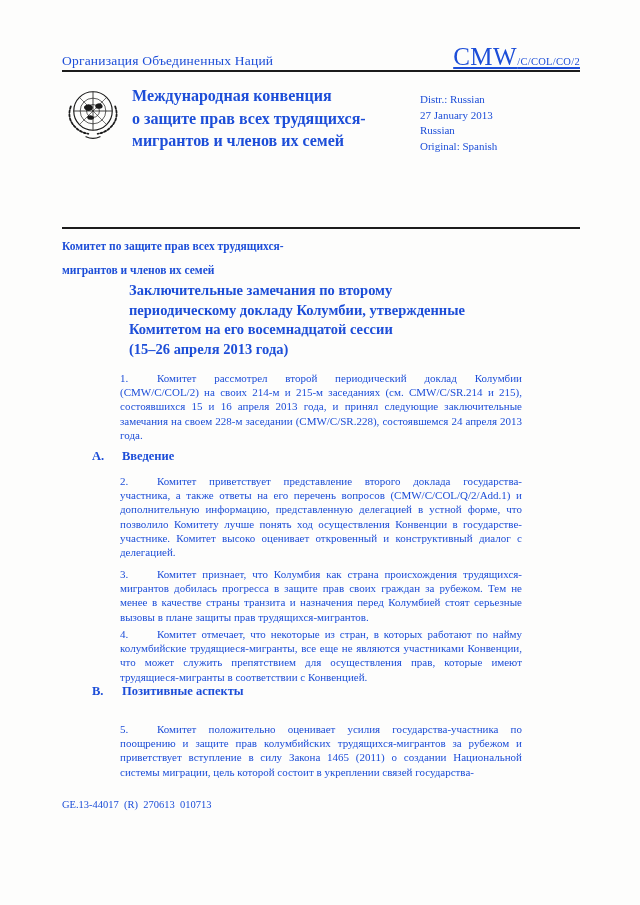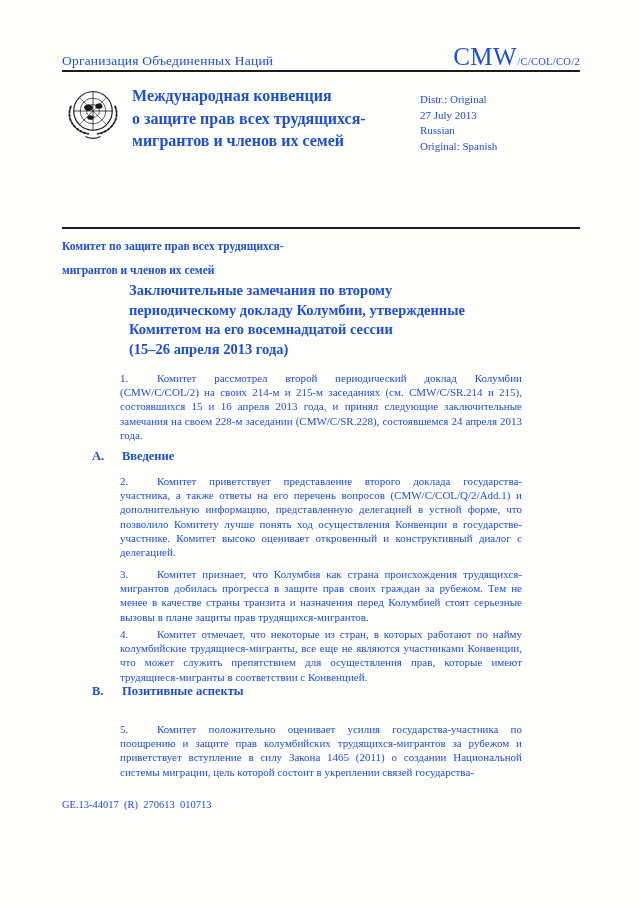--- a/index.html
+++ b/index.html
@@ -5,21 +5,21 @@
   html,body { margin:0; padding:0; background:#ffffff; }
   .page {
     position:relative; width:640px; height:905px;
     background:#fdfdfc; color:#1d4ed8; overflow:hidden;
     font-family:"Liberation Serif", serif;
   }
   
   .masthead { position:absolute; left:62px; right:60px; top:44px;
     display:flex; justify-content:space-between; align-items:flex-end; }
   .org-name { font-size:13.5px; letter-spacing:0.2px; }
-  .doc-symbol { font-size:25px; letter-spacing:0.5px; line-height:1; }
+  .doc-symbol { font-size:25px; letter-spacing:0.5px; line-height:1;text-decoration:underline; }
   .doc-symbol-suffix { font-size:10.5px; letter-spacing:0.3px; }
   .rule { position:absolute; left:62px; right:60px; height:2px; background:#1c1c1c; }
   .rule-top { top:70px; }
   .rule-mid { top:227px; }
   
   .emblem { position:absolute; left:58px; top:83px; width:70px; height:70px; }
   .conv-title { position:absolute; left:132px; top:85px;
     font-weight:bold; font-size:16px; line-height:22.5px; white-space:pre-line; }
   .distr-block { position:absolute; left:420px; top:92px; font-size:11px; line-height:15.5px; }
   
@@ -74,22 +74,22 @@
     <g fill="none" stroke="#1a1a1a" stroke-width="3" stroke-linecap="round">
       <path d="M22 40 q-8 22 10 38 q8 7 20 9" stroke-dasharray="4 3"></path>
       <path d="M98 40 q8 22 -10 38 q-8 7 -20 9" stroke-dasharray="4 3"></path>
       <path d="M48 92 q12 6 24 0" stroke-width="2"></path>
     </g>
   </svg>
   <div class="conv-title">Международная конвенция
 о защите прав всех трудящихся-
 мигрантов и членов их семей</div>
   <div class="distr-block">
-    <div>Distr.: Original</div>
-    <div>27 July 2013</div>
+    <div>Distr.: Russian</div>
+    <div>27 January 2013</div>
     <div>Russian</div>
     <div>Original: Spanish</div>
   </div>
 
   <div class="rule rule-mid"></div>
 
   <div class="committee">Комитет по защите прав всех трудящихся-
 мигрантов и членов их семей</div>
 
   <div class="doc-title">Заключительные замечания по второму

